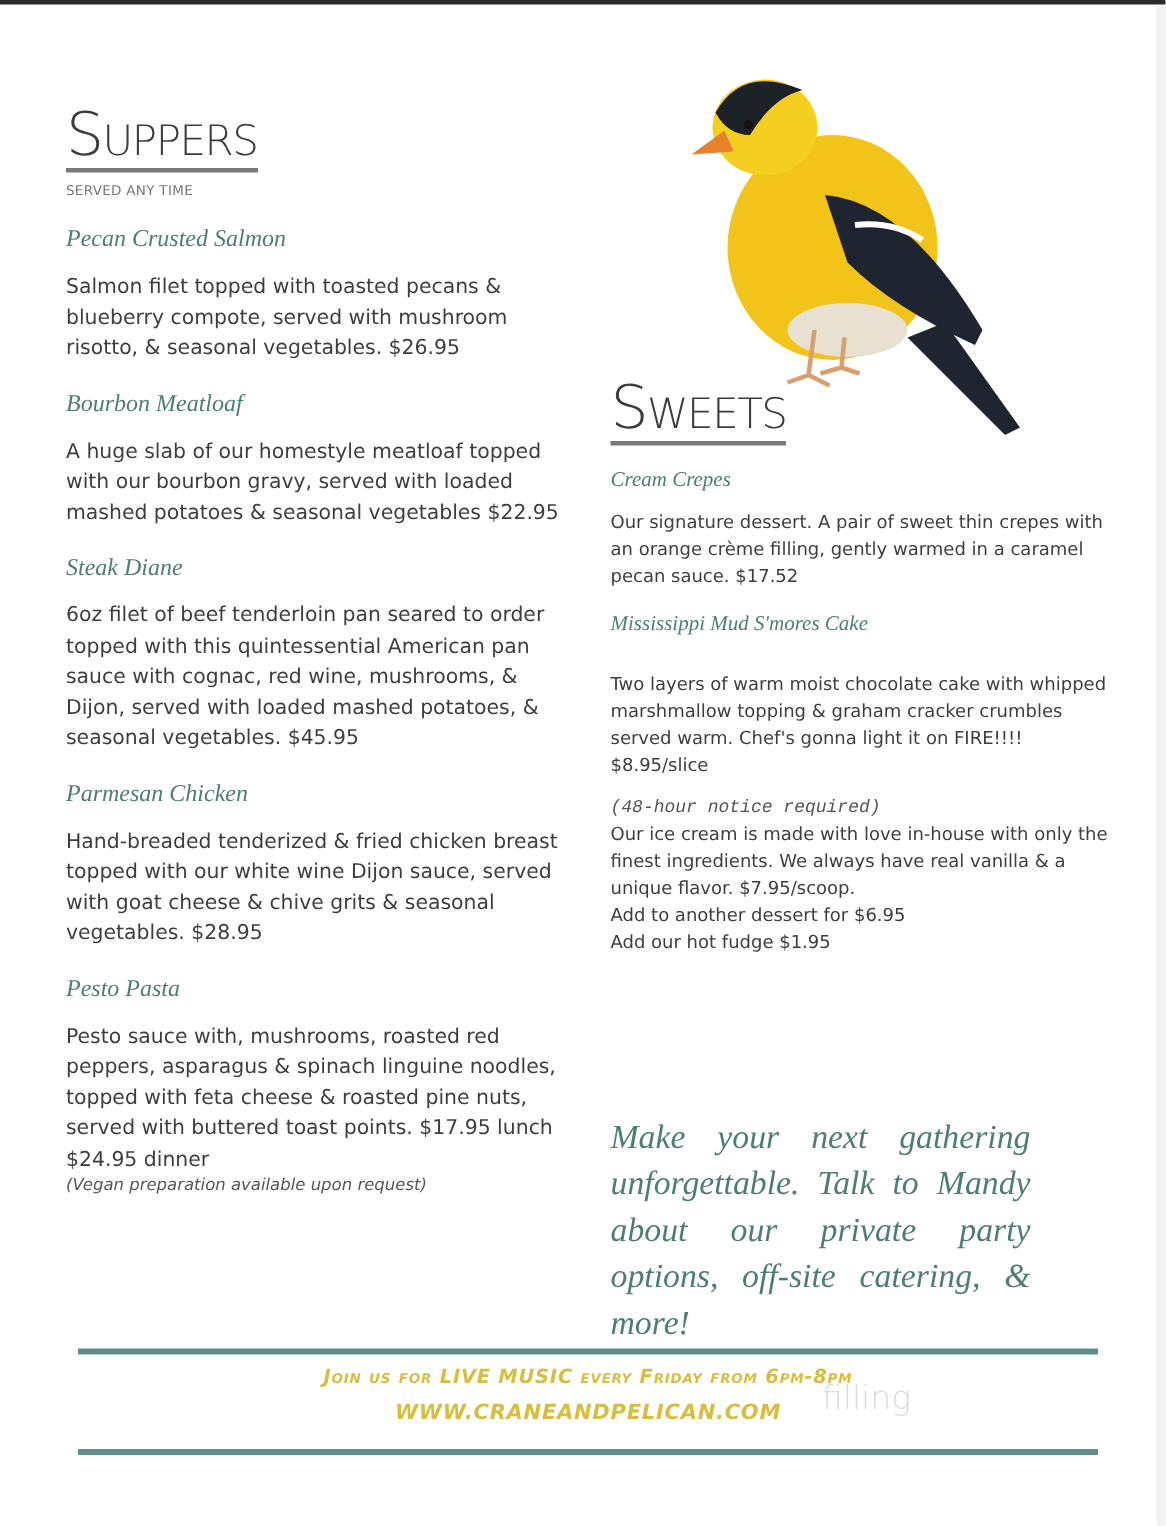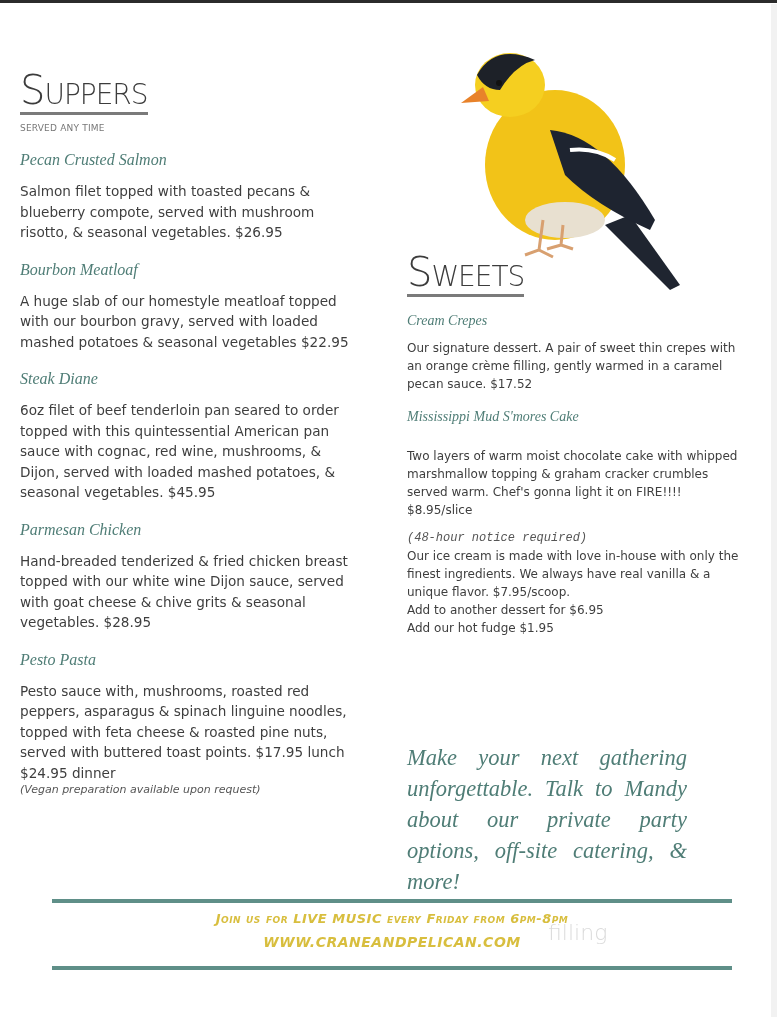--- a/index.html
+++ b/index.html
@@ -6,21 +6,21 @@
   body {
     width: 777px; height: 1017px; position: relative; overflow: hidden;
     background: #ffffff;
     font-family: "DejaVu Sans", sans-serif;
     color: #3a3a3a;
   }
   .top-bar { position: absolute; left: 0; top: 0; width: 777px; height: 3px; background: #2b2b2b; }
   .right-edge { position: absolute; right: 0; top: 4px; width: 6px; height: 1013px; background: #f2f2f2; }
 
   .col { position: absolute; }
-  .col-left { left: 20px; top: 70px; width: 330px; }
+  .col-left { left: 44px; top: 70px; width: 330px; }
   .col-right { left: 407px; top: 252px; width: 340px; }
 
   .section-title {
     font-family: "DejaVu Sans", sans-serif;
     font-weight: 200;
     color: #3c3c3c;
     font-size: 40px;
     letter-spacing: -1px;
     line-height: 1;
     display: inline-block;

